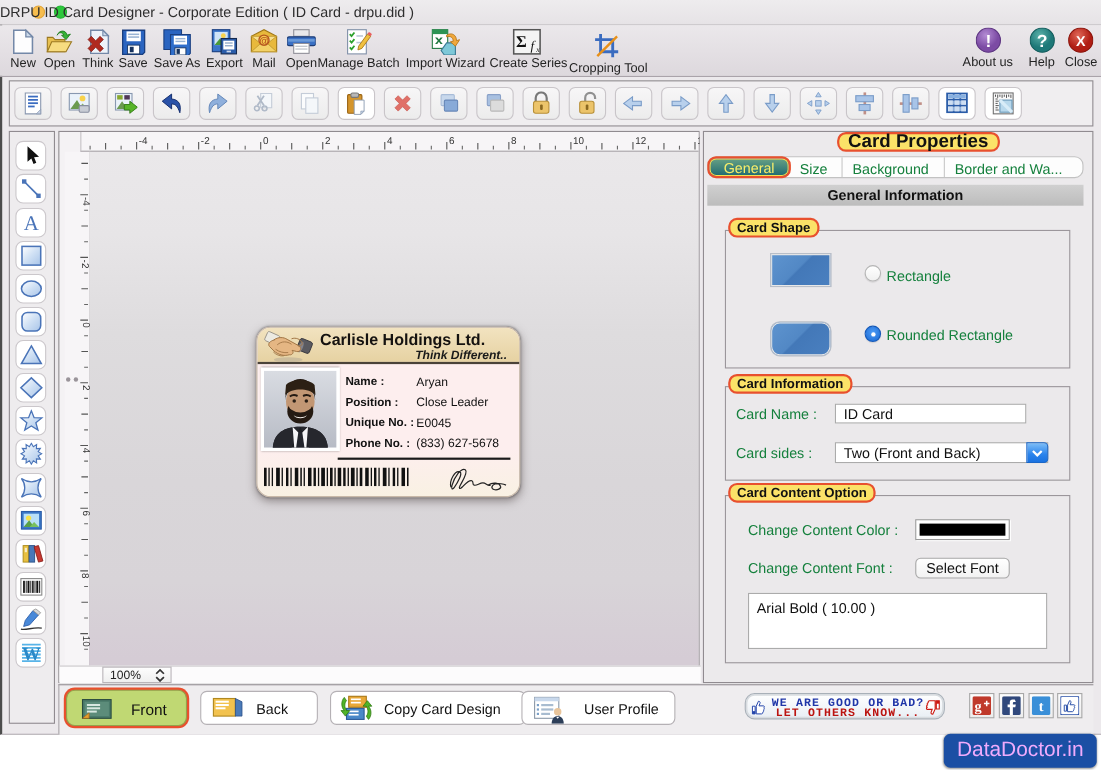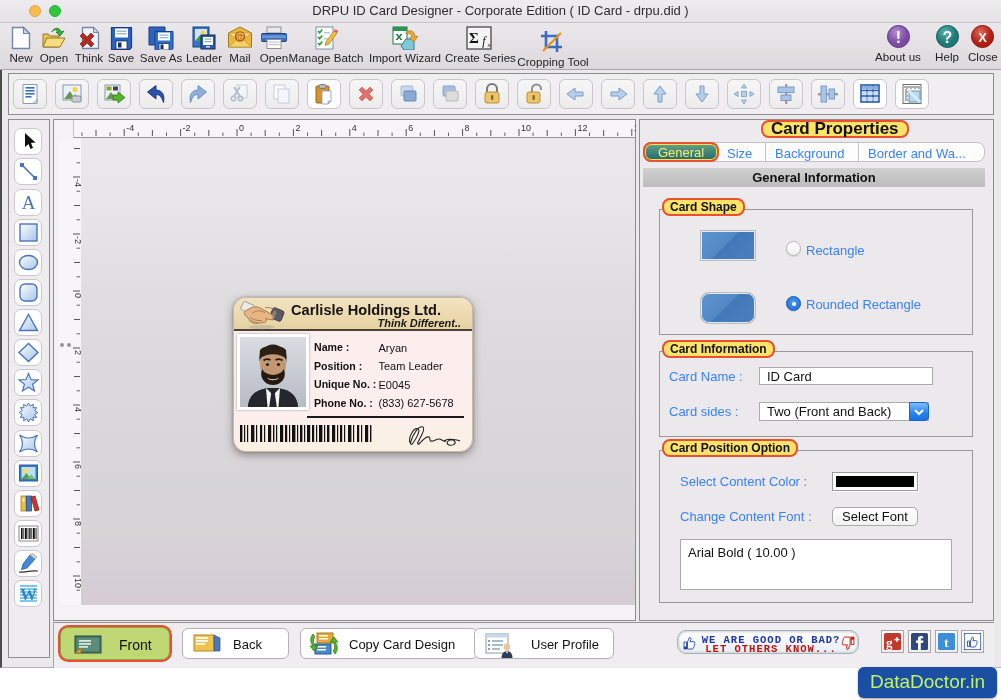--- a/index.html
+++ b/index.html
@@ -1,21 +1,21 @@
 <!DOCTYPE html>
 <html><head>
 <meta charset="utf-8">
 <style>
 *{margin:0;padding:0;box-sizing:border-box}
 html,body{width:1001px;height:700px}
 body{font-family:"Liberation Sans",sans-serif;background:#fff;position:relative;overflow:hidden}
 .win{position:absolute;left:0;top:0;width:1001px;height:668px;background:#ece9ec;border-left:2px solid #4c4c4c;border-bottom:1px solid #b5b0b5}
 .titlebar{position:absolute;left:0;top:0;width:1001px;height:23px;background:linear-gradient(#eeecee,#e6e3e6);border-bottom:1px solid #c8c4c8}
 .tl{position:absolute;top:5px;width:12px;height:12px;border-radius:50%}
-.title{position:absolute;top:3px;left:0;width:1001px;text-align:center;font-size:13px;color:#2d2d2d}
+.title{position:absolute;top:3px;left:0;width:1001px;font-size:13px;color:#2d2d2d}
 .toolbar1{position:absolute;left:0;top:23px;width:1001px;height:47px;background:linear-gradient(#ebe8eb,#ddd8dd);border-bottom:1px solid #aaa3aa}
 .tb1{position:absolute;text-align:center}
 .tb1 .lbl{font-size:11.6px;color:#232323;margin-top:1px;white-space:nowrap}
 .tb1 svg{display:block;margin:0 auto}
 .toolbar2{position:absolute;left:8px;top:73px;width:986px;height:42px;background:#f0eef0;border:1px solid #908b90}
 .b2{position:absolute;top:6px;width:34px;height:30px;background:linear-gradient(#f7f6f7,#ececec);border:1px solid #c9c5c9;border-radius:6px}
 .b2 svg{display:block;margin:3px auto 0}
 .b2.white{background:#fff}
 .toolspanel{position:absolute;left:8px;top:119px;width:42px;height:539px;background:#eeecee;border:1px solid #908b90}
 .tool{position:absolute;left:14px;width:28px;height:27px;background:#fff;border:1px solid #cbc7cb;border-radius:7px}
@@ -25,27 +25,27 @@
 .rulerleft{position:absolute;left:5px;top:18px;width:23px;height:467px;background:#f7f5f7;border-right:1px solid #9a949a}
 .cview{position:absolute;left:27px;top:18px;width:554px;height:467px;background:linear-gradient(#eae8ea 0px,#e7e5e7 75px,#dedcde 165px,#d9d6d9 300px,#d8d4d8 390px,#d5ccd5 460px)}
 .statusrow{position:absolute;left:0px;top:485px;width:583px;height:16px;background:#fcfbfc;border-top:1px solid #c9c5c9}
 .zoombox{position:absolute;left:39px;top:0px;width:63px;height:15px;background:linear-gradient(#fdfdfd,#efefef);border:1px solid #b9b5b9;font-size:11px;color:#222;padding-left:6px;line-height:14px}
 .rightpanel{position:absolute;left:639px;top:119px;width:355px;height:502px;background:#eceaec;border:1px solid #908b90}
 .grouplbl{position:absolute;background:#fbe268;border:2px solid #e8502e;border-radius:8px;font-weight:bold;font-size:12px;color:#111;line-height:12px;padding:1px 6px 1px 6px;white-space:nowrap;z-index:3}
 .groupbox{position:absolute;border:1px solid #9b969b;background:#ebe9eb}
 .bottombar{position:absolute;left:53px;top:622px;width:941px;height:46px;background:#efedef;border-top:1.5px solid #949094;border-left:1px solid #a9a4a9}
 .bbtn{position:absolute;top:5px;height:31px;background:#fff;border:1px solid #b5b1b5;border-radius:6px;font-size:13px;color:#111}
 .bbtn .t{position:absolute;top:8px;white-space:nowrap}
-.dd{position:absolute;left:858px;top:667px;width:139px;height:31px;background:#1b4fa4;border-radius:6px 6px 6px 6px;color:#bef264;font-size:19px;text-align:center;line-height:30px;box-shadow:0 1px 2px rgba(0,0,0,.4)}
+.dd{position:absolute;left:858px;top:667px;width:139px;height:31px;background:#1b4fa4;border-radius:6px 6px 6px 6px;color:#f0abfc;font-size:19px;text-align:center;line-height:30px;box-shadow:0 1px 2px rgba(0,0,0,.4)}
 .soc{position:absolute;top:630px;width:23px;height:23px;background:linear-gradient(#fdfdfd,#ededed);border:1px solid #a8a8a8}
 .soc svg{display:block;margin:2px auto 0}
 .crow{position:absolute;left:80px;width:156px;font-size:11px;color:#111;height:13px;line-height:13px;white-space:nowrap}
 .crow b{position:absolute;left:0;top:0;font-size:10.6px}
 .crow span{position:absolute;left:64.5px;top:0.5px}
-.rp{position:absolute;font-size:13px;color:#3b82f6;white-space:nowrap}
+.rp{position:absolute;font-size:13px;color:#15803d;white-space:nowrap}
 .radio{position:absolute;width:15px;height:15px;border-radius:50%;background:linear-gradient(#fff,#f0f0f0);border:1px solid #b5b5b5;box-shadow:0 1px 1px rgba(0,0,0,.1)}
 .radio.sel{background:radial-gradient(circle at 50% 40%,#4d9bf5,#1767d2);border:1px solid #1458b8}
 .radio.sel::after{content:"";position:absolute;left:4.5px;top:4.5px;width:4px;height:4px;border-radius:50%;background:#fff}
 .field{position:absolute;background:#fff;border:1px solid #ababab;font-size:13px;color:#111;padding-left:7px}
 .shapeprev{position:absolute;left:700px;width:56px;height:31px;background:linear-gradient(135deg,#5e94cf 0%,#5288c5 45%,#4378b8 48%,#4a80c0 100%);border:1px solid #b8bec8;box-shadow:0 0 0 1px #e8e8e8 inset}
 </style>
 </head>
 <body>
 <div class="win"></div>
 
@@ -114,21 +114,21 @@
         <rect x="1" y="1" width="16" height="20" fill="#3a74c8" stroke="#1a3f80"></rect>
         <rect x="3" y="3" width="12" height="12" fill="#cfe4f7"></rect>
         <circle cx="11" cy="6.5" r="2.2" fill="#f8d24c"></circle>
         <path d="M3 15 l5-6 4 6 z" fill="#4a9a3a"></path>
         <rect x="9" y="9" width="14" height="14" fill="#2a5caa" stroke="#14294f"></rect>
         <rect x="11" y="11" width="10" height="8" fill="#fff"></rect>
         <rect x="12.5" y="12.5" width="7" height="1.2" fill="#8ea8c8"></rect>
         <rect x="12.5" y="15" width="7" height="1.2" fill="#8ea8c8"></rect>
         <rect x="14" y="20" width="4" height="1.6" fill="#cdd8ea"></rect>
       </svg>
-<div class="lbl">Leader</div>
+<div class="lbl">Export</div>
     </div>
 
 <div class="tb1" style="left:223px;top:26px;width:34px">
 <svg width="26" height="24" viewBox="0 0 26 24">
         <path d="M1.5 7 l11.5-6 11.5 6 v14 h-23 z" fill="#e8b93c" stroke="#a07818" stroke-width="1"></path>
         <path d="M1.5 7 h23 l-11.5 9 z" fill="#f7df8e" stroke="#c09a30" stroke-width="0.8"></path>
         <path d="M1.5 21 l9-8 h5 l9 8 z" fill="#f3d267" stroke="#c09a30" stroke-width="0.8"></path>
         <circle cx="13" cy="10.5" r="4.6" fill="#f6c94f" stroke="#b4541e" stroke-width="1.2"></circle>
         <text x="13" y="14" font-size="9" font-weight="bold" fill="#b4541e" text-anchor="middle" font-family="Liberation Sans">@</text>
       </svg>
@@ -504,20 +504,25 @@
         </g>
         <text x="11.5" y="17" font-size="17" font-weight="bold" fill="#2a88c8" text-anchor="middle" font-family="Liberation Serif">W</text>
       </svg>
     </div>
 </div>
 
 <div class="canvaspanel">
   <div class="rulertop" id="rulertop"></div>
   <div class="rulerleft" id="rulerleft"></div>
   <div class="cview"></div>
+  <div class="statusrow">
+    <div class="zoombox">100%<svg width="9" height="12" viewBox="0 0 9 12" style="position:absolute;right:5px;top:1px">
+          <path d="M1 4.5 L4.5 1 L8 4.5 M1 7.5 L4.5 11 L8 7.5" stroke="#333" stroke-width="1.6" fill="none"></path>
+        </svg></div>
+  </div>
 </div>
 <svg width="564" height="18" style="position:absolute;left:72px;top:119px">
     <line x1="9.9" y1="13.5" x2="9.9" y2="17" stroke="#666" stroke-width="1"></line>
     <line x1="24.0" y1="11" x2="24.0" y2="17" stroke="#555" stroke-width="1"></line>
     <line x1="38.1" y1="13.5" x2="38.1" y2="17" stroke="#666" stroke-width="1"></line>
     <line x1="52.2" y1="10" x2="52.2" y2="17" stroke="#555" stroke-width="1"></line>
     <text x="54.2" y="12" font-size="9" fill="#333">-4</text>
     <line x1="66.3" y1="13.5" x2="66.3" y2="17" stroke="#666" stroke-width="1"></line>
     <line x1="80.4" y1="11" x2="80.4" y2="17" stroke="#555" stroke-width="1"></line>
     <line x1="94.5" y1="13.5" x2="94.5" y2="17" stroke="#666" stroke-width="1"></line>
@@ -644,21 +649,21 @@
           <circle cx="38.5" cy="27.5" r="1.6" fill="#2a1f16"></circle>
       <path d="M23.5 23.5 c2-1.5 5-1.5 7-0.5 M35.5 23 c2-1 5-1 7 0.5" stroke="#241a12" stroke-width="1.8" fill="none"></path>
     </svg>
   </div>
   <div class="crow" style="top:43px">
         <b>Name :</b>
         <span>Aryan</span>
       </div>
   <div class="crow" style="top:61.5px">
         <b>Position :</b>
-        <span>Team Leader</span>
+        <span>Close Leader</span>
       </div>
   <div class="crow" style="top:80px">
         <b>Unique No. :</b>
         <span>E0045</span>
       </div>
   <div class="crow" style="top:98.5px">
         <b>Phone No. :</b>
         <span>(833) 627-5678</span>
       </div>
   <div style="position:absolute;left:73px;top:118px;width:157px;height:2.4px;background:#1a1a1a"></div>
@@ -728,31 +733,31 @@
 <div class="radio" style="left:786px;top:241px"></div>
 <div class="rp" style="left:806px;top:243px">Rectangle</div>
 <div class="radio sel" style="left:786px;top:296px"></div>
 <div class="rp" style="left:806px;top:297px">Rounded Rectangle</div>
 
 <div class="groupbox" style="left:659px;top:351px;width:314px;height:86px"></div>
 <div class="grouplbl" style="left:662px;top:340px">Card Information</div>
 <div class="rp" style="left:669px;top:369px">Card Name :</div>
 <div class="field" style="left:759px;top:367px;width:174px;height:18px;line-height:17px">ID Card</div>
 <div class="rp" style="left:669px;top:404px">Card sides :</div>
-<div class="field" style="left:759px;top:402px;width:170px;height:19px;line-height:17px">Two (Front and Back)
+<div class="field" style="left:759px;top:402px;width:194px;height:19px;line-height:17px">Two (Front and Back)
   <div style="position:absolute;right:-1px;top:-1px;width:20px;height:19px;background:linear-gradient(#7cbdf7,#2a83ec 60%,#1a72e0);border-radius:0 4px 4px 0;border:1px solid #1a66c8">
         <svg width="10" height="7" viewBox="0 0 10 7" style="position:absolute;left:4px;top:6px">
           <path d="M1 1 l4 4 4-4" stroke="#fff" stroke-width="2" fill="none"></path>
         </svg>
       </div>
 </div>
 
 <div class="groupbox" style="left:659px;top:450px;width:314px;height:153px"></div>
-<div class="grouplbl" style="left:662px;top:439px">Card Position Option</div>
-<div class="rp" style="left:680px;top:474px">Select Content Color :</div>
+<div class="grouplbl" style="left:662px;top:439px">Card Content Option</div>
+<div class="rp" style="left:680px;top:474px">Change Content Color :</div>
 <div style="position:absolute;left:832px;top:472px;width:86px;height:19px;background:#fff;border:1px solid #9a9a9a;box-shadow:1px 1px 0 #fff">
       <div style="position:absolute;left:3px;top:3px;right:3px;bottom:3px;background:#000"></div>
     </div>
 <div class="rp" style="left:680px;top:509px">Change Content Font :</div>
 <div style="position:absolute;left:832px;top:507px;width:86px;height:19px;background:linear-gradient(#fff,#f2f2f2);border:1px solid #aaa;border-radius:5px;font-size:13px;color:#111;text-align:center;line-height:18px">Select Font</div>
 <div style="position:absolute;left:680px;top:539px;width:272px;height:51px;background:#fff;border:1px solid #ababab;font-size:13px;color:#111;padding:5px 0 0 7px">Arial Bold ( 10.00 )</div>
 </div>
 
 <div class="bottombar"></div>
 <div id="bbcontent">

